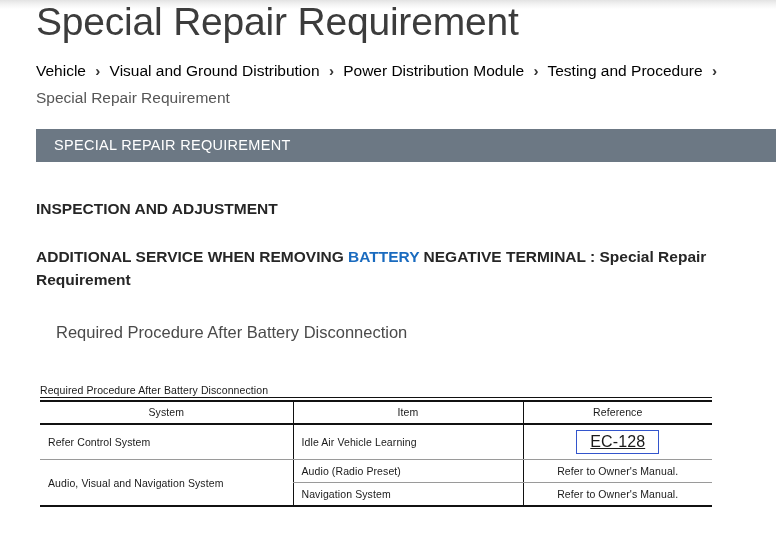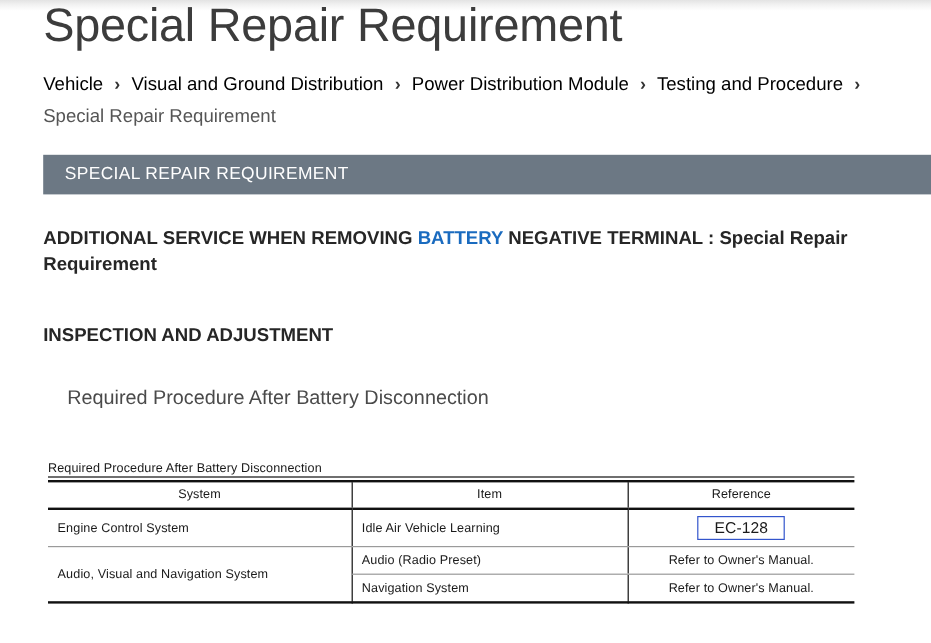--- a/index.html
+++ b/index.html
@@ -180,21 +180,22 @@
 
   
   .ref-link-box {
     display: inline-block;
     border: 1.4px solid #3355cc;
     padding: 1px 13px 1px 13px;
     line-height: 1.25;
   }
   .ref-link {
     color: #1a1a1a;
-    font-size: 13px;
+    text-decoration: underline;
+    font-size: 16px;
     cursor: pointer;
   }
 </style>
 </head>
 <body>
 
 <div class="top-shade"></div>
 
 <div class="page">
   <div class="content">
@@ -218,25 +219,25 @@
         <a class="crumb-link">Testing and Procedure</a>
       </span>
       <span class="crumb-sep">›</span>
       <span class="crumb-current">Special Repair Requirement</span>
     </nav>
 
     <div class="section-band">
       <span class="section-band-text">SPECIAL REPAIR REQUIREMENT</span>
     </div>
 
+    <div class="h-block">INSPECTION AND ADJUSTMENT</div>
+
     <div class="h-block second">
       <span>ADDITIONAL SERVICE WHEN REMOVING </span><a class="inline-link">BATTERY</a><span> NEGATIVE TERMINAL : Special Repair Requirement</span>
     </div>
-
-    <div class="h-block">INSPECTION AND ADJUSTMENT</div>
 
     <div class="sub-heading">Required Procedure After Battery Disconnection</div>
 
     <div class="table-wrap">
 
       <span class="table-caption">Required Procedure After Battery Disconnection</span>
 
       <table class="spec">
         <colgroup>
           <col class="c-system">
@@ -245,21 +246,21 @@
         </colgroup>
         <thead>
           <tr>
             <th>System</th>
             <th class="div">Item</th>
             <th class="div">Reference</th>
           </tr>
         </thead>
         <tbody>
           <tr>
-            <td class="cell-left">Engine Control System</td>
+            <td class="cell-left">Refer Control System</td>
             <td class="cell-left div">Idle Air Vehicle Learning</td>
             <td class="cell-center div">
               <span class="ref-link-box">
                 <a class="ref-link">EC-128</a>
               </span>
             </td>
           </tr>
           <tr>
             <td class="rowspan-cell" rowspan="2">Audio, Visual and Navigation System</td>
             <td class="cell-left div">Audio (Radio Preset)</td>

